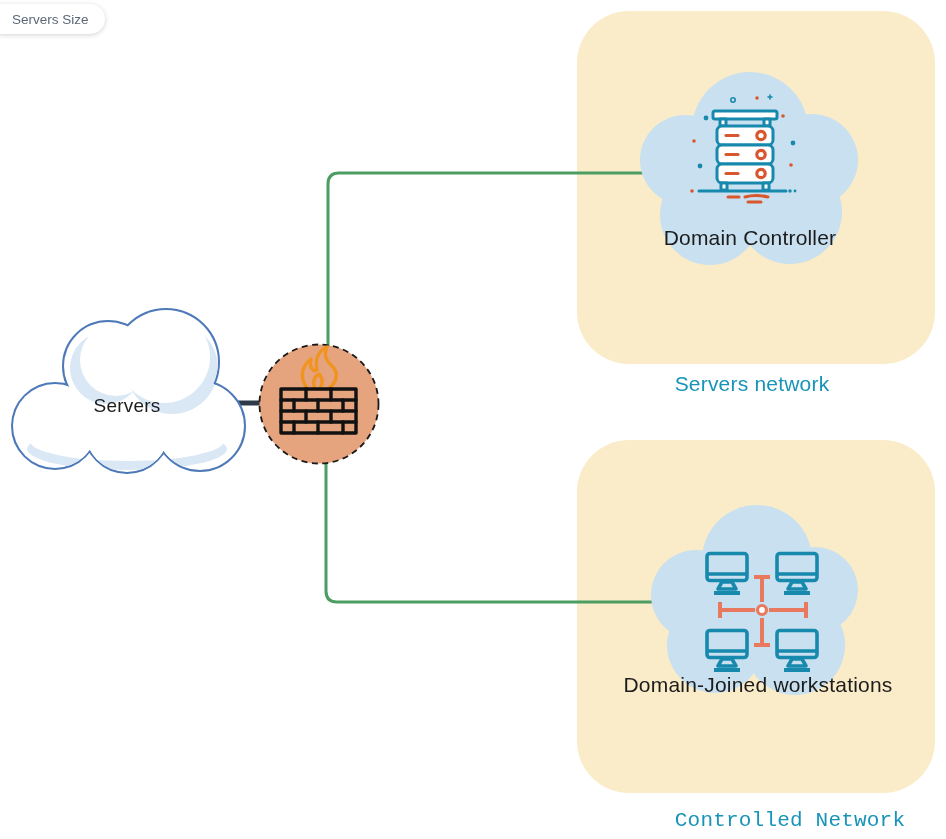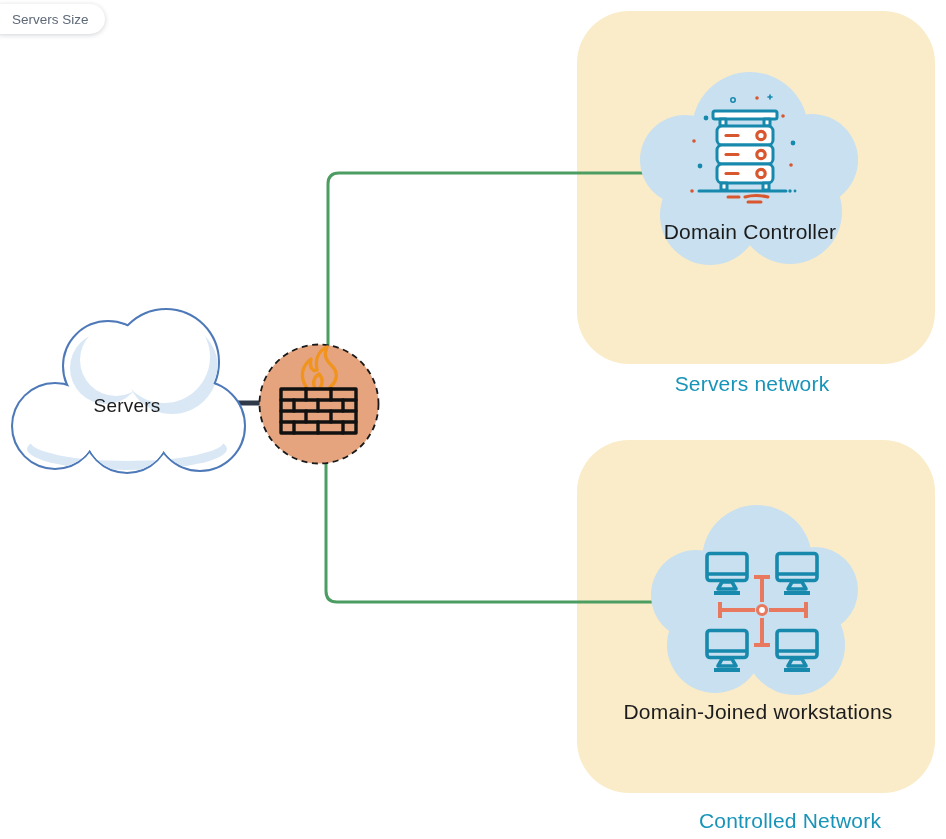--- a/index.html
+++ b/index.html
@@ -211,25 +211,25 @@
             <path d="M 792 659 L 788 666 L 806 666 L 802 659 Z"></path>
             <line x1="784" y1="670" x2="810" y2="670" stroke-width="4"></line>
           </g>
         </g>
       </g>
     </g>
   </svg>
 
   <div class="lbl internet" style="left:127px;top:396px;">Servers</div>
 
-  <div class="lbl" style="left:750px;top:220px;">Domain Controller</div>
+  <div class="lbl" style="left:750px;top:226px;">Domain Controller</div>
 
   <div class="lbl caption" style="left:752px;top:372px;">Servers network</div>
 
-  <div class="lbl" style="left:758px;top:700px;">Domain-Joined workstations</div>
-
-  <div class="lbl caption" style="left:790px;top:809px;">Controlled Network</div>
+  <div class="lbl" style="left:758px;top:673px;">Domain-Joined workstations</div>
+
+  <div class="lbl caption" style="left:790px;top:809px;font-family:Liberation Mono, monospace;">Controlled Network</div>
 
   <div class="canvas-pill">
     <span>Servers Size</span>
   </div>
 
 </div>
 
 </body></html>

